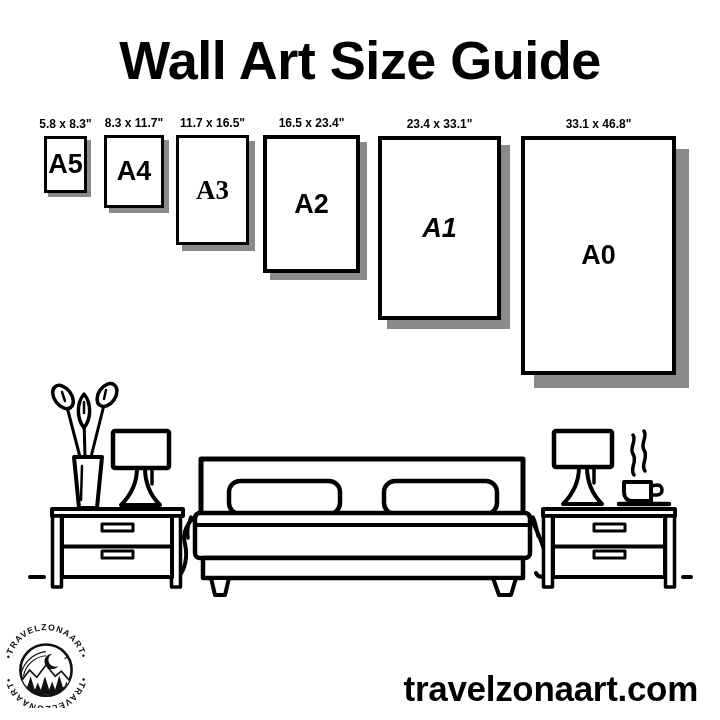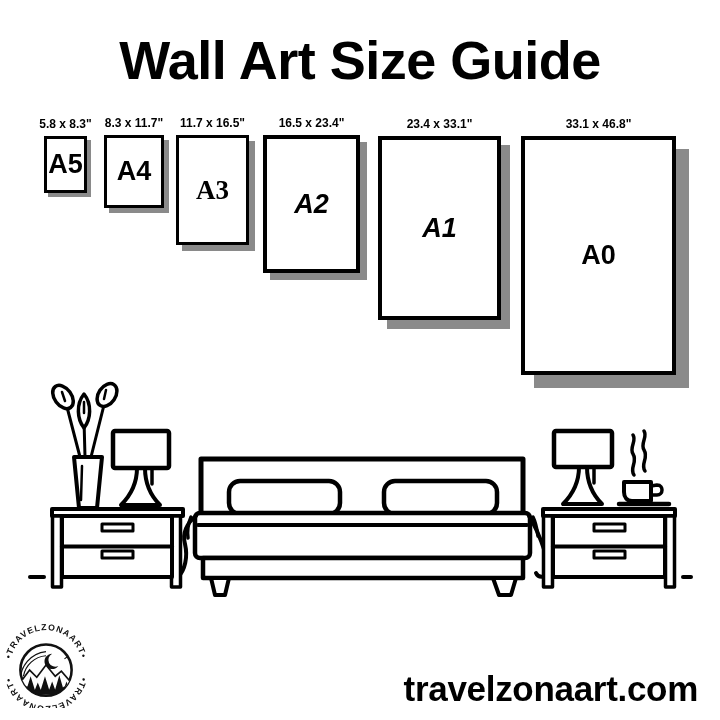--- a/index.html
+++ b/index.html
@@ -22,21 +22,21 @@
     box-sizing:border-box;display:flex;align-items:center;justify-content:center;
     font-size:27px;font-weight:bold;
   }
   .f-a5{left:44px;top:136px;width:43px;height:57px;}
   .f-a5 .frame{box-shadow:4px 4px 0 0 #8a8a8a;}
   .f-a4{left:104px;top:135px;width:60px;height:73px;}
   .f-a4 .frame{box-shadow:5px 5px 0 0 #8a8a8a;}
   .f-a3{left:176px;top:135px;width:73px;height:110px;}
   .f-a3 .frame{box-shadow:6px 6px 0 0 #8a8a8a;font-family:Liberation Serif, serif;}
   .f-a2{left:263px;top:135px;width:97px;height:138px;}
-  .f-a2 .frame{border-width:4px;box-shadow:7px 7px 0 0 #8a8a8a;font-style:italic;}
+  .f-a2 .frame{border-width:4px;box-shadow:7px 7px 0 0 #8a8a8a;}
   .f-a1{left:378px;top:136px;width:123px;height:184px;}
   .f-a1 .frame{border-width:4px;box-shadow:9px 9px 0 0 #8a8a8a;font-style:italic;}
   .f-a0{left:521px;top:136px;width:155px;height:239px;}
   .f-a0 .frame{border-width:4px;box-shadow:13px 13px 0 0 #8a8a8a;}
   .scene{position:absolute;left:0;top:380px;width:720px;height:225px;}
   .logo{position:absolute;left:5px;top:624px;width:82px;height:84px;}
   .website{
     position:absolute;top:671px;left:16px;right:22px;text-align:right;
     font-size:35px;font-weight:bold;letter-spacing:-0.3px;line-height:1;
   }

